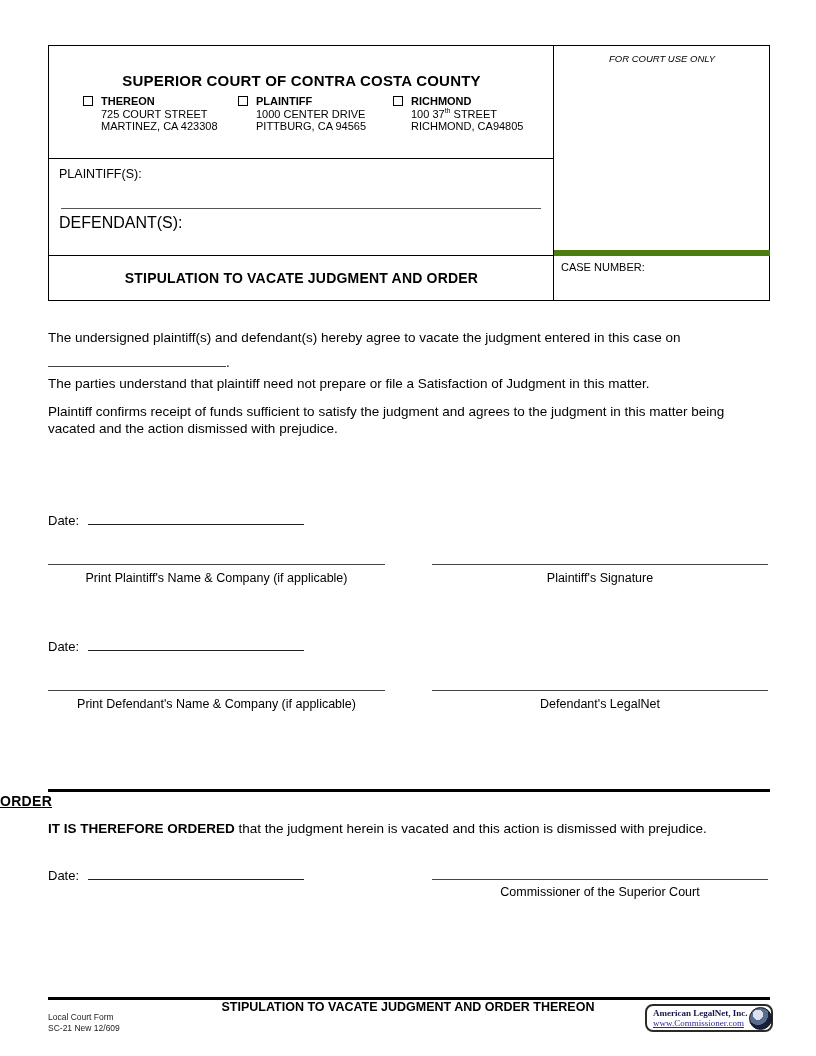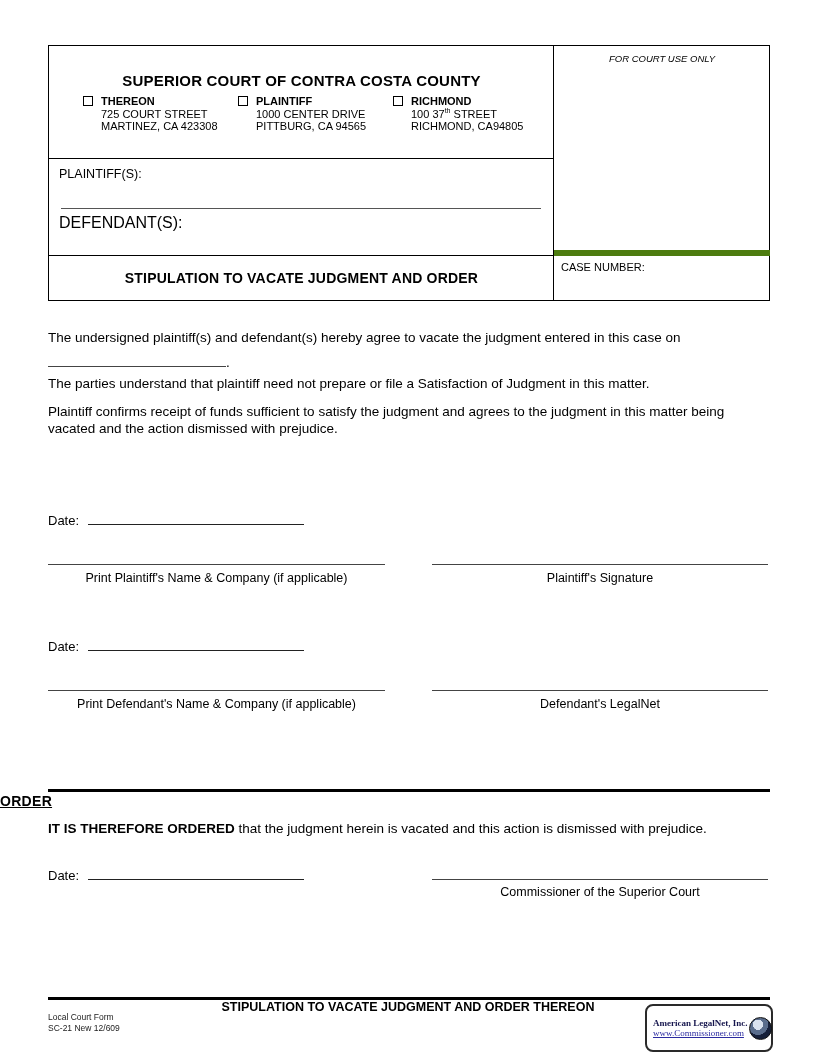--- a/index.html
+++ b/index.html
@@ -50,21 +50,21 @@
 
   
   .rule { position:absolute; left:48px; width:722px; height:3px; background:#000; }
   .order-heading { position:absolute; left:0; top:793px; width:816px; text-align:left;
                    font-weight:bold; font-size:14px; text-decoration:underline; letter-spacing:.3px; }
   .order-text { position:absolute; left:48px; top:821px; width:724px; font-size:13.5px; }
 
   
   .footer-title { position:absolute; left:0; top:1000px; width:816px; text-align:center; font-weight:bold; font-size:12.5px; }
   .form-ref { position:absolute; left:48px; top:1012px; font-size:8.5px; line-height:10.5px; color:#222; }
-  .logo-box { position:absolute; left:645px; top:1004px; width:128px; height:48px;
+  .logo-box { position:absolute; left:645px; top:1004px; width:128px; height:28px;
               border:2px solid #2a2a2a; border-radius:8px; background:#fff;
               display:flex; align-items:center; padding:2px 3px 2px 6px; }
   .logo-text { flex:1; font-family:"Liberation Serif", serif; }
   .logo-name { font-weight:bold; font-size:9px; color:#15154d; white-space:nowrap; }
   .logo-url  { font-size:9px; color:#2a2aa0; text-decoration:underline; white-space:nowrap; }
   .globe { width:23px; height:23px; border-radius:50%; flex:0 0 auto; margin-left:2px;
            background: radial-gradient(circle at 38% 32%, #d9e2ee 0 26%, #5a6d8c 27% 52%, #16203a 53% 100%);
            border:1px solid #111; }
 </style>
 </head>

